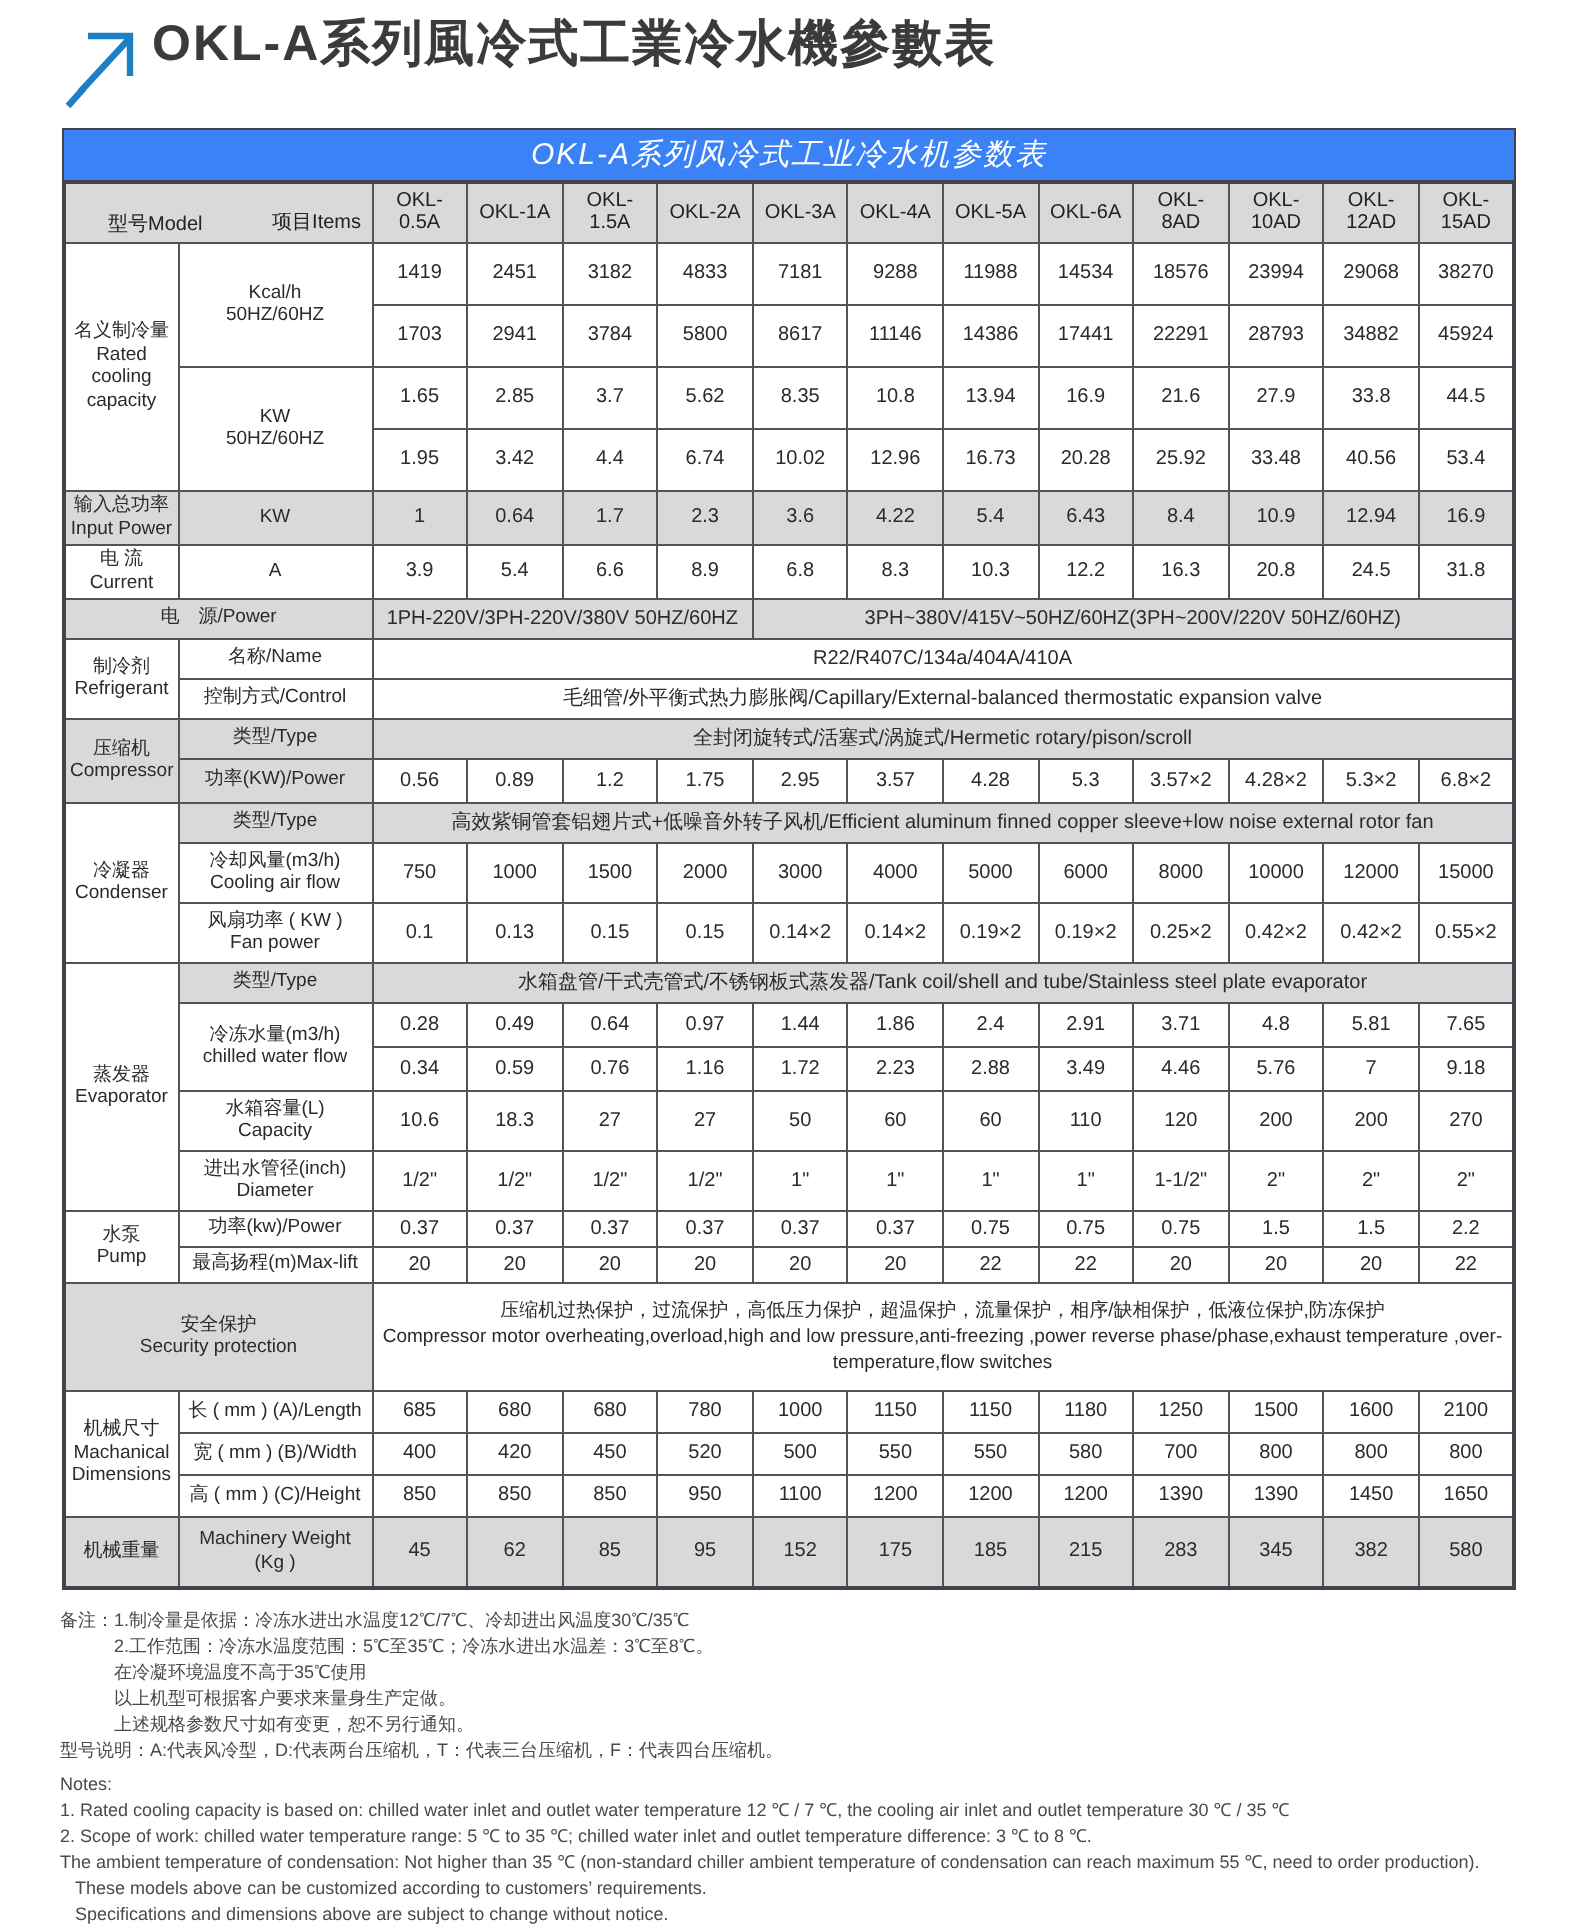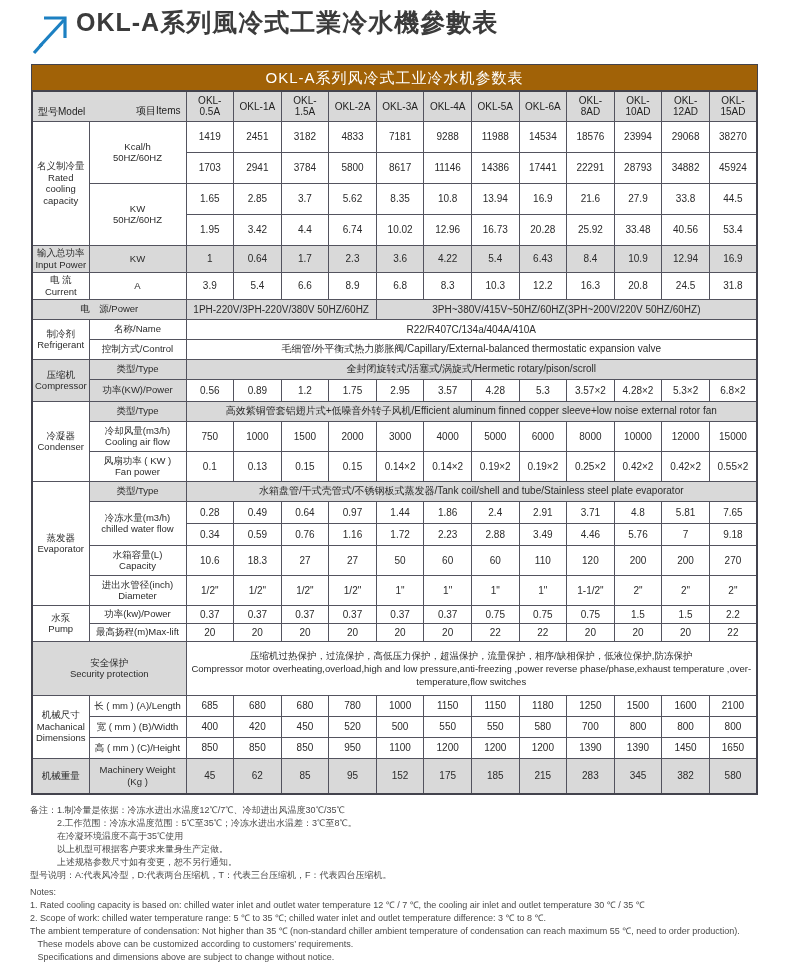--- a/index.html
+++ b/index.html
@@ -22,21 +22,21 @@
   table.spec th, table.spec td {
     border:1px solid #53535e; font-weight:normal; text-align:center;
     vertical-align:middle; padding:1px 2px; box-sizing:border-box;
     overflow:hidden; }
   tr.hdr th { background:#d9d9d9; font-size:10px; color:#222; }
   th.corner { position:relative;
     background-color:#d9d9d9;
     background-image:linear-gradient(to bottom right,
         transparent 49.5%, #53535e 49.5%, #53535e 50.6%, transparent 50.6%); }
   th.corner .c-tr { position:absolute; top:12px; right:5px; font-size:10px; }
-  th.corner .c-bl { position:absolute; bottom:2px; left:5px; font-size:10px; }
+  th.corner .c-bl { position:absolute; bottom:2px; left:21px; font-size:10px; }
   th.g  { font-size:9.5px; line-height:11.5px; }
   th.s  { font-size:9.5px; line-height:11.5px; }
   td.v  { font-size:10px; }
   td.left { text-align:left; padding:3px 8px; font-size:9.5px; line-height:13px;margin-left:48px; }
   .gray { background:#d9d9d9; }
 
   
   .notes { margin:9px 0 0 30px; width:737px; font-size:9px; line-height:13px;
            color:#4a4a4a; white-space:pre-wrap; }
   .notes + .notes { margin-top:4px; }
@@ -53,21 +53,21 @@
         <line x1="12" y1="38" x2="36" y2="12"></line>
         <polyline points="16,10 37,10 37,30" fill="none"></polyline>
       </g>
     </svg>
     <div class="titles">
       <div class="zh">OKL-A系列風冷式工業冷水機參數表</div>
     </div>
   </div>
 
   <div class="table-wrap">
-    <div class="banner" id="banner" style="background: #a16207;">OKL-A系列风冷式工业冷水机参数表</div>
+    <div class="banner" id="banner" style="background: #3b82f6; font-style: italic;">OKL-A系列风冷式工业冷水机参数表</div>
     <table class="spec" id="spec-table">
       <colgroup>
         <col style="width:57px">
           <col style="width:97px">
         <col>
           <col>
           <col>
           <col>
           <col>
           <col>

